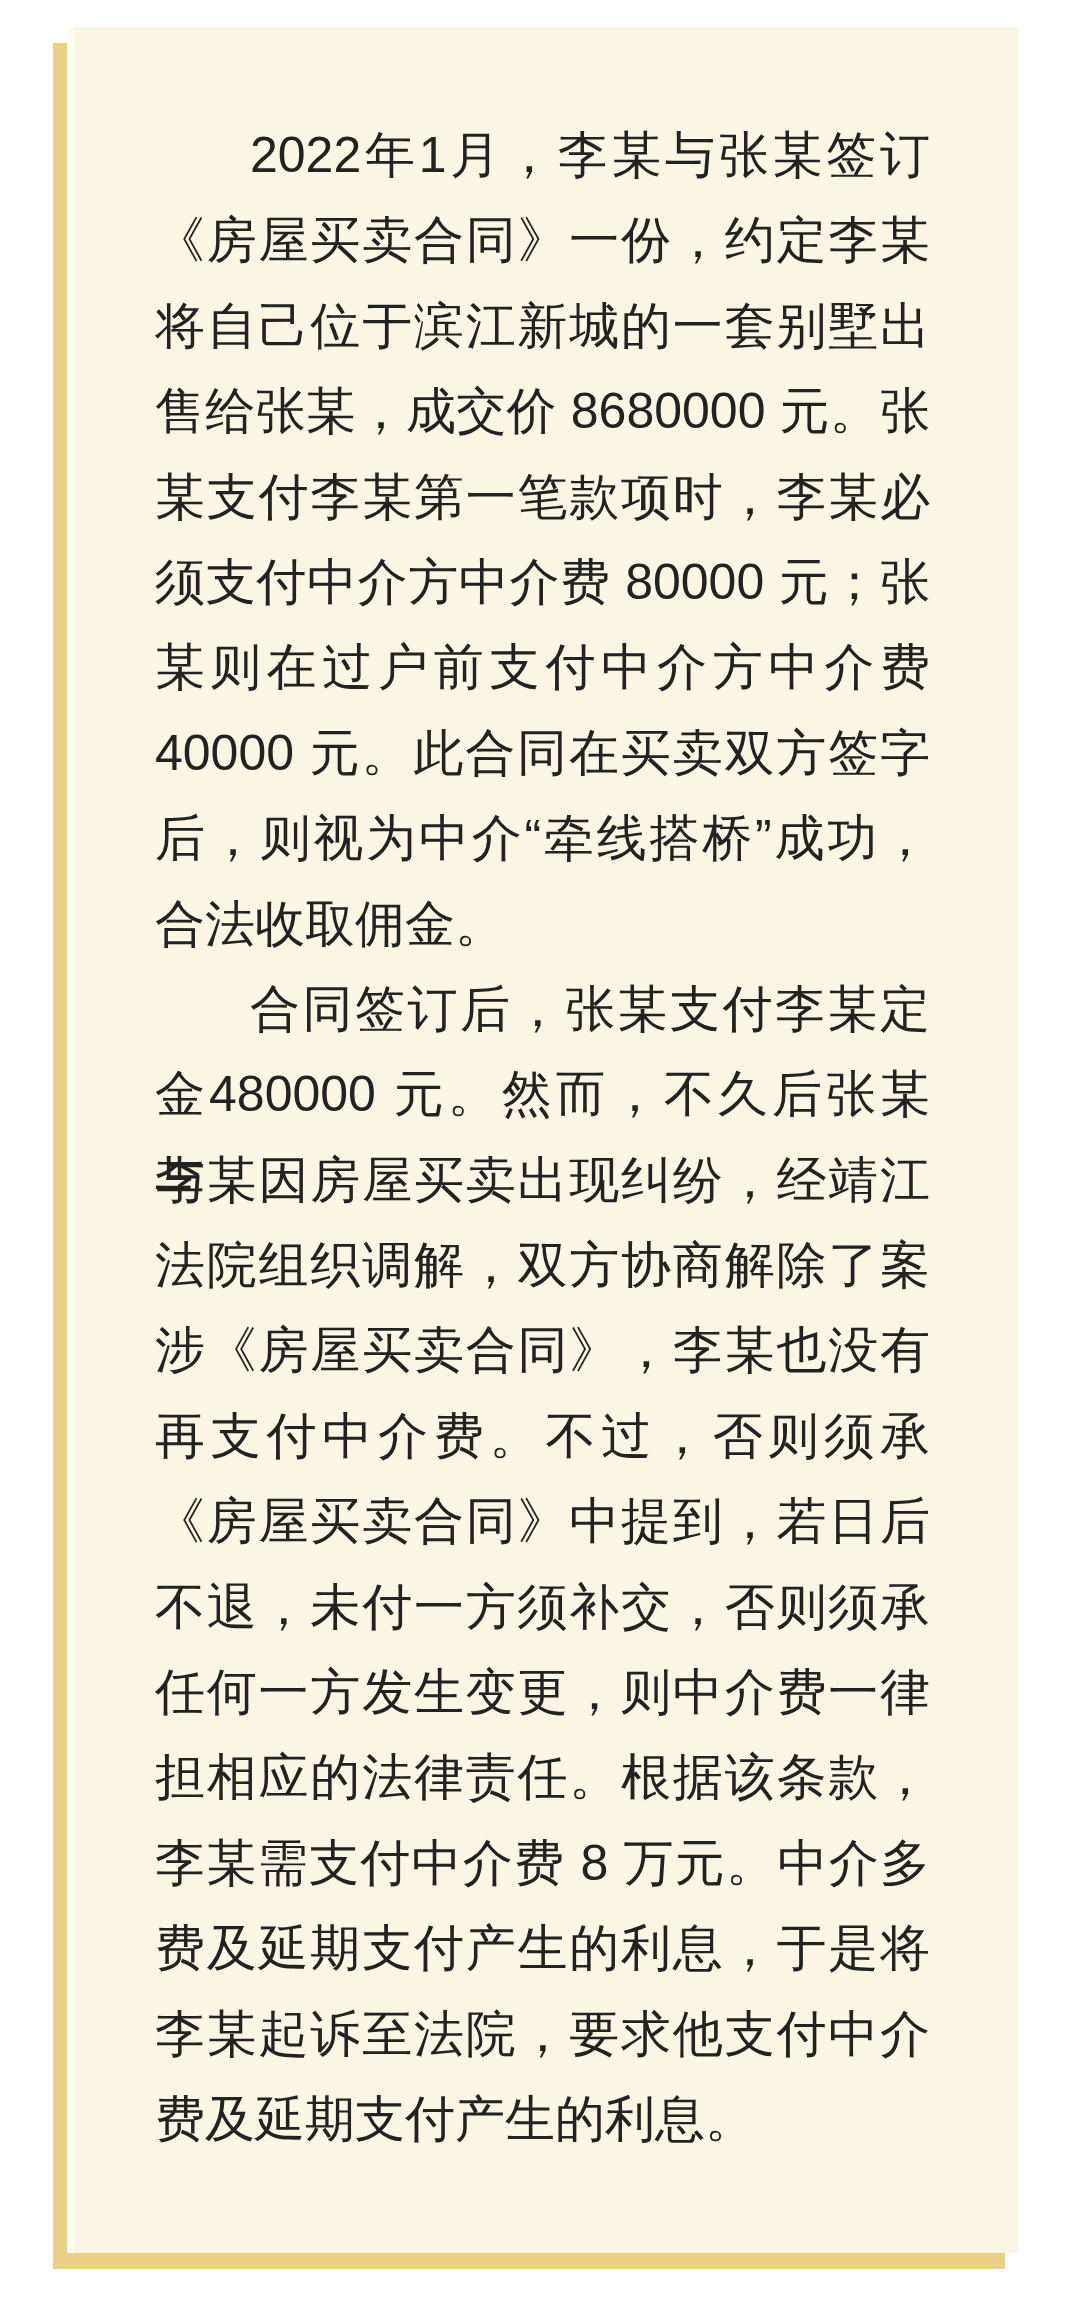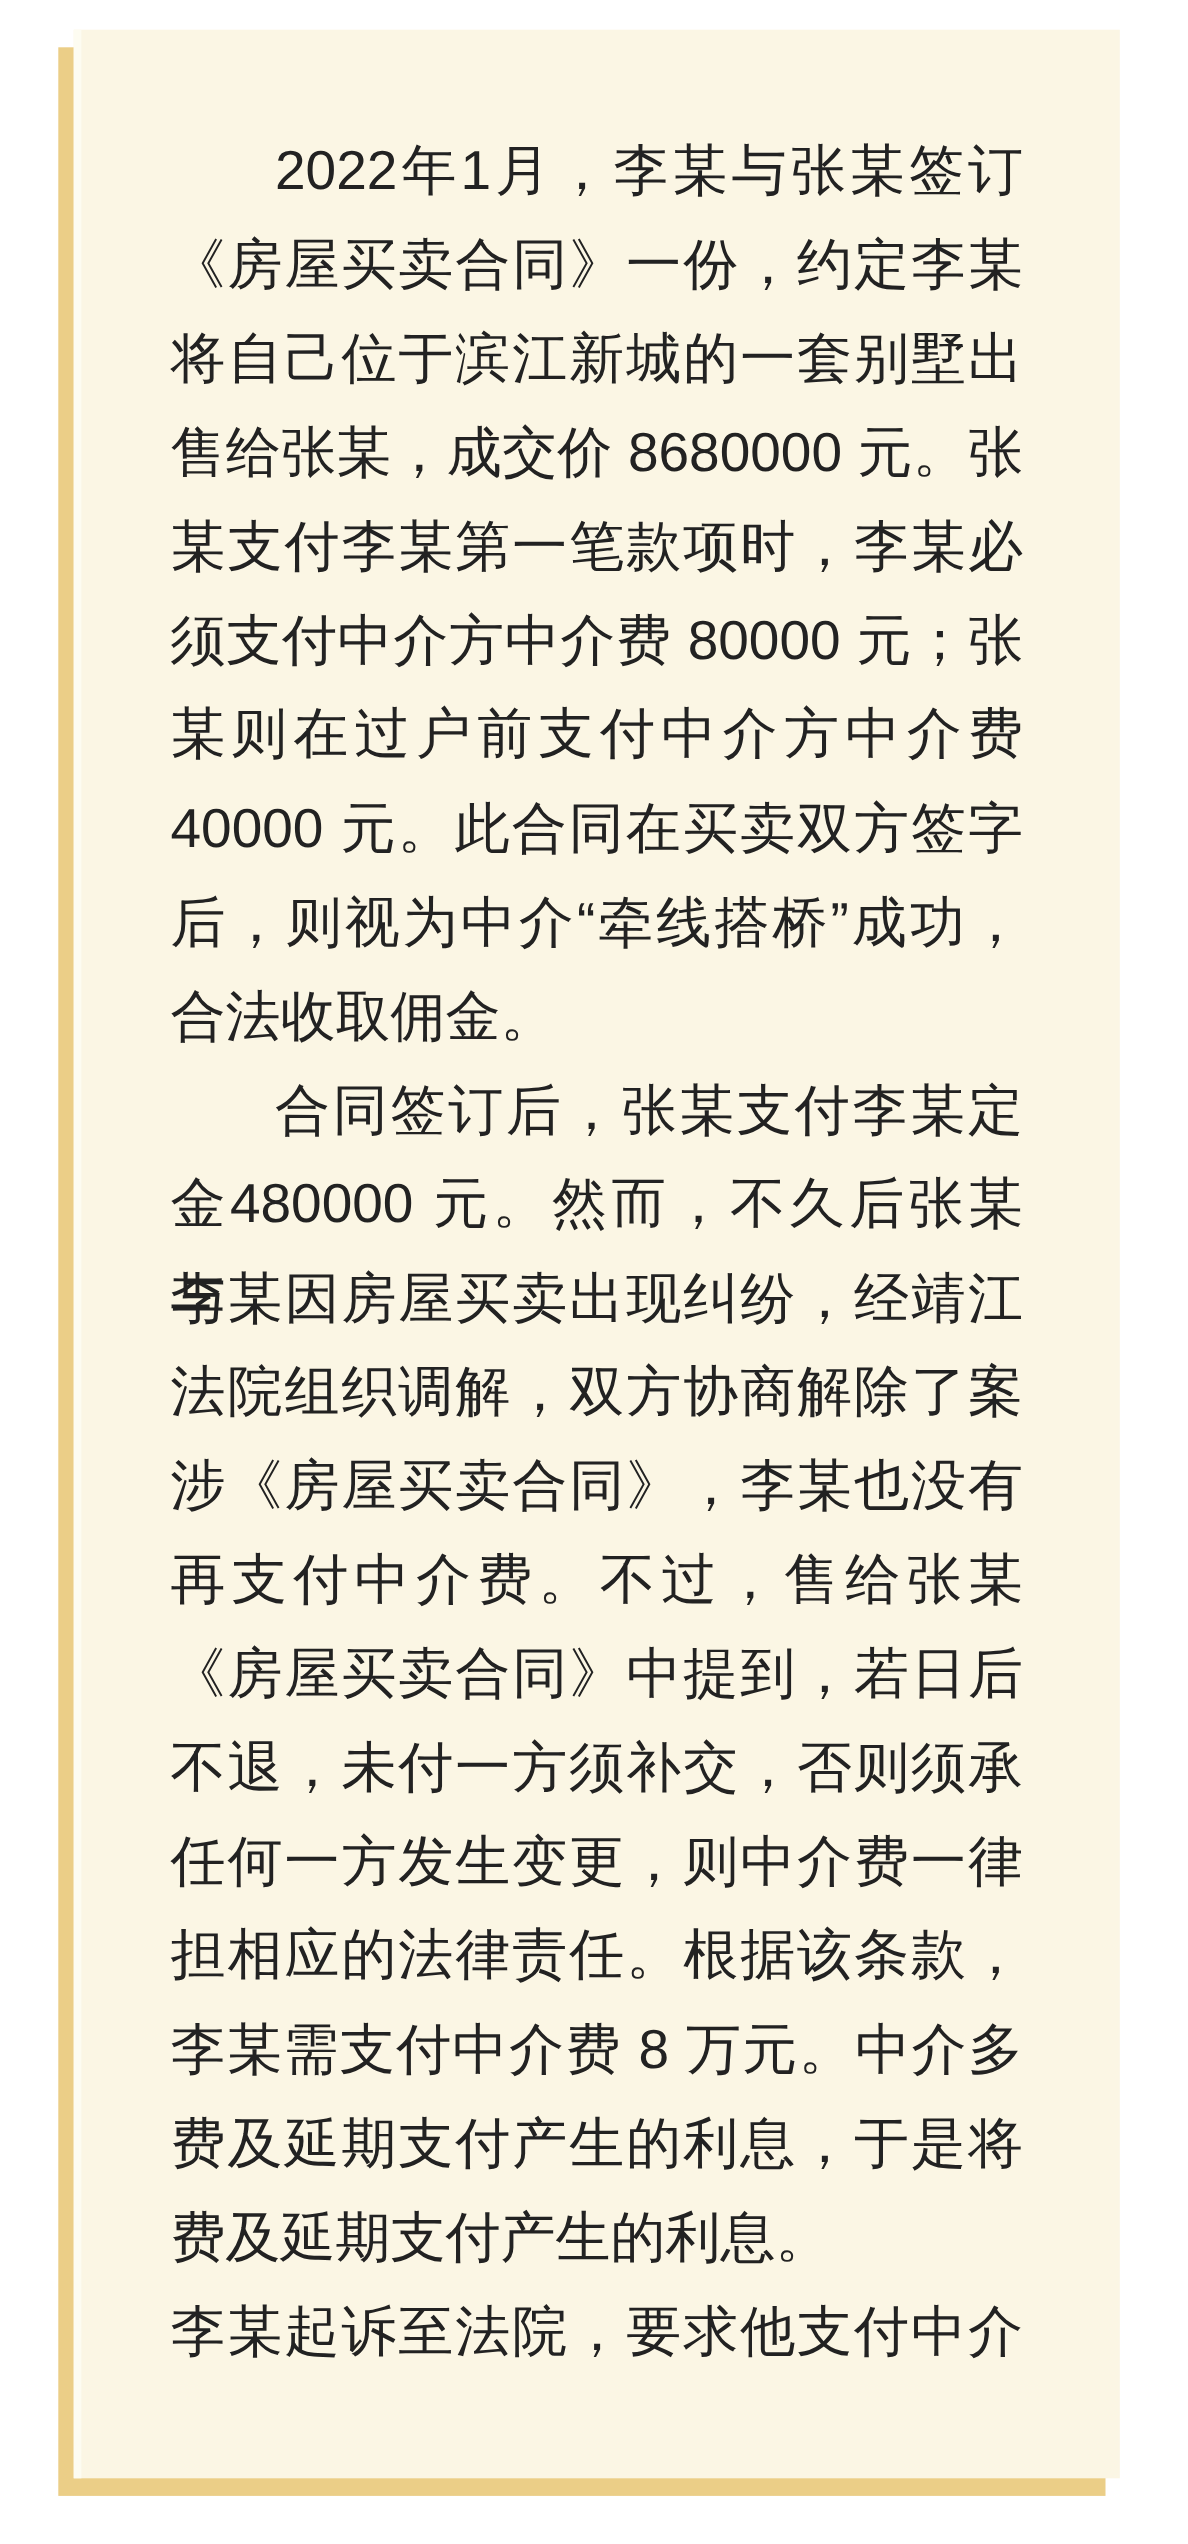--- a/index.html
+++ b/index.html
@@ -75,23 +75,23 @@
       <div class="line">须支付中介方中介费 80000 元；张</div>
       <div class="line">某则在过户前支付中介方中介费</div>
       <div class="line">40000 元。此合同在买卖双方签字</div>
       <div class="line">后，则视为中介“牵线搭桥”成功，</div>
       <div class="line para-end">合法收取佣金。</div>
       <div class="line para-start">合同签订后，张某支付李某定</div>
       <div class="line">金480000 元。然而，不久后张某与</div>
       <div class="line">李某因房屋买卖出现纠纷，经靖江</div>
       <div class="line">法院组织调解，双方协商解除了案</div>
       <div class="line">涉《房屋买卖合同》，李某也没有</div>
-      <div class="line">再支付中介费。不过，售给张某</div>
+      <div class="line">再支付中介费。不过，否则须承</div>
       <div class="line">《房屋买卖合同》中提到，若日后</div>
       <div class="line">不退，未付一方须补交，否则须承</div>
       <div class="line">任何一方发生变更，则中介费一律</div>
       <div class="line">担相应的法律责任。根据该条款，</div>
       <div class="line">李某需支付中介费 8 万元。中介多</div>
       <div class="line">费及延期支付产生的利息，于是将</div>
+      <div class="line">李某起诉至法院，要求他支付中介</div>
       <div class="line para-end">费及延期支付产生的利息。</div>
-      <div class="line">李某起诉至法院，要求他支付中介</div>
     </div>
 </div>
 
 </body></html>

